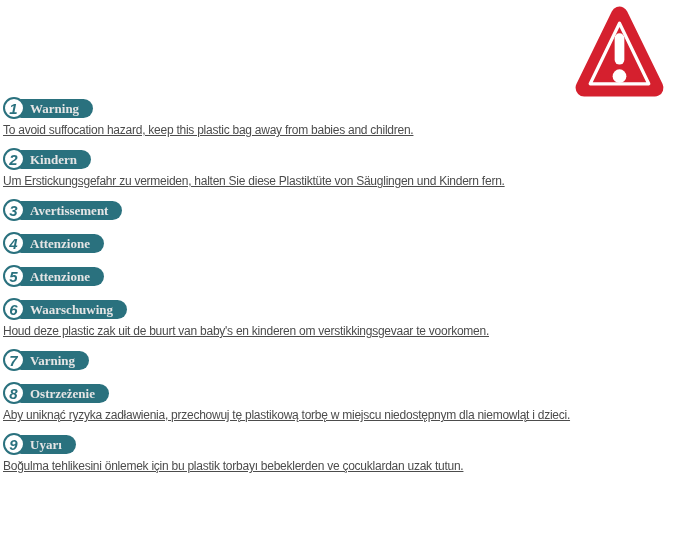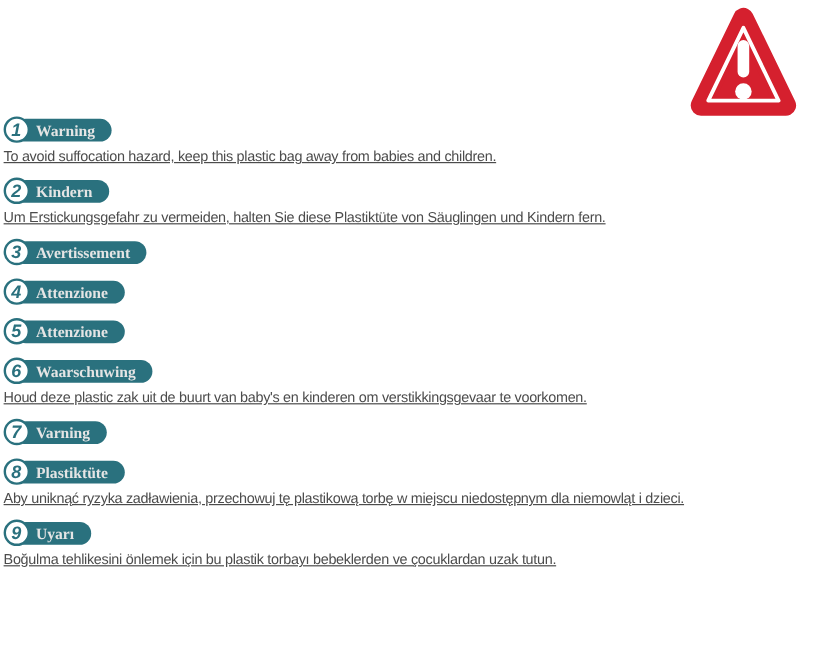--- a/index.html
+++ b/index.html
@@ -125,21 +125,21 @@
     <section class="warn-section">
       <div class="badge">
         <span class="badge-num">7</span>
         <span class="badge-pill">Varning</span>
       </div>
     </section>
 
     <section class="warn-section">
       <div class="badge">
         <span class="badge-num">8</span>
-        <span class="badge-pill">Plastiktüte</span>
+        <span class="badge-pill">Ostrzeżenie</span>
       </div>
       <p class="warn-text">Aby uniknąć ryzyka zadławienia, przechowuj tę plastikową torbę w miejscu niedostępnym dla niemowląt i dzieci.</p>
     </section>
 
     <section class="warn-section">
       <div class="badge">
         <span class="badge-num">9</span>
         <span class="badge-pill">Uyarı</span>
       </div>
       <p class="warn-text">Boğulma tehlikesini önlemek için bu plastik torbayı bebeklerden ve çocuklardan uzak tutun.</p>

